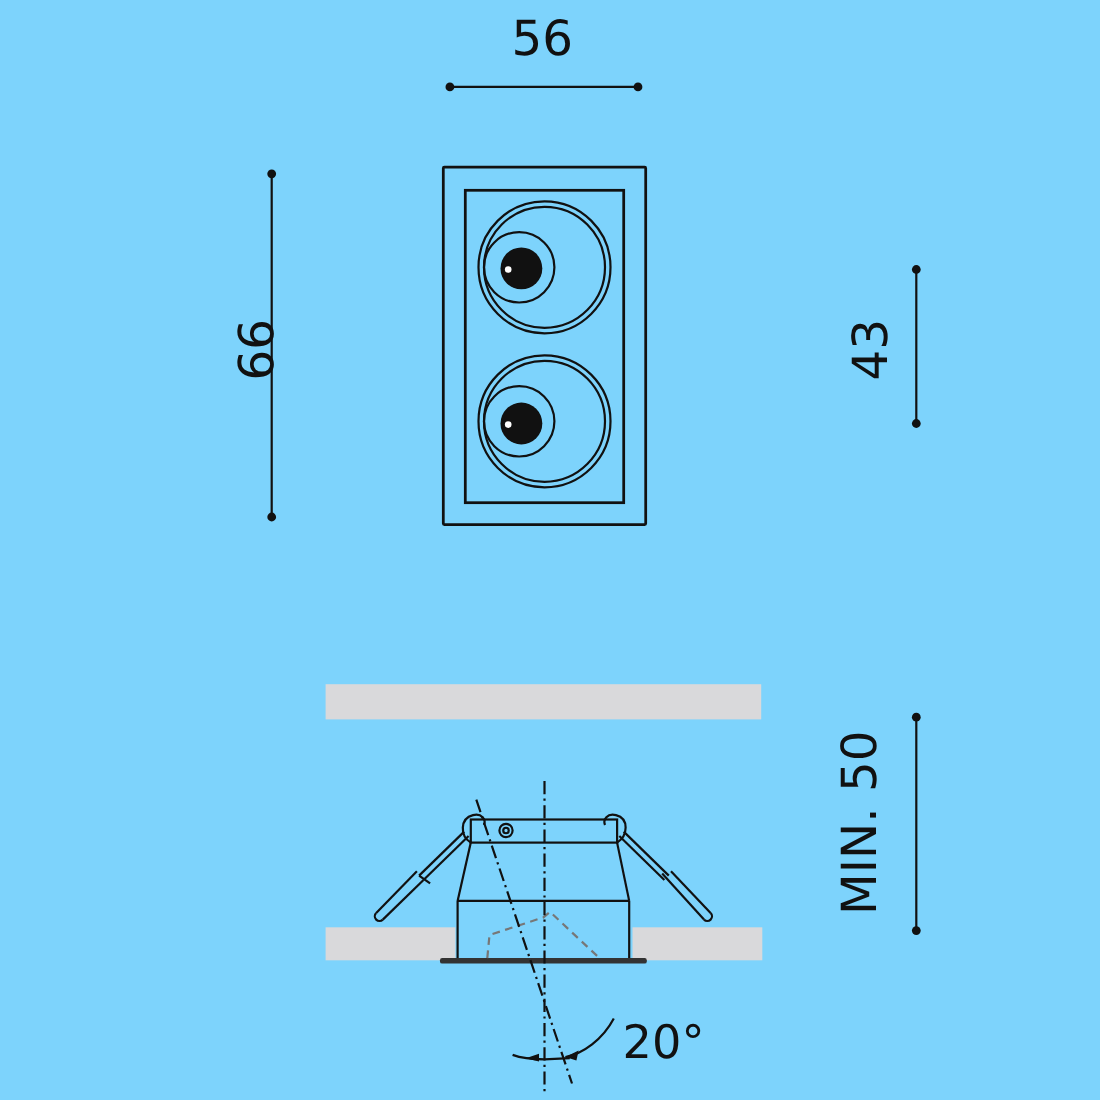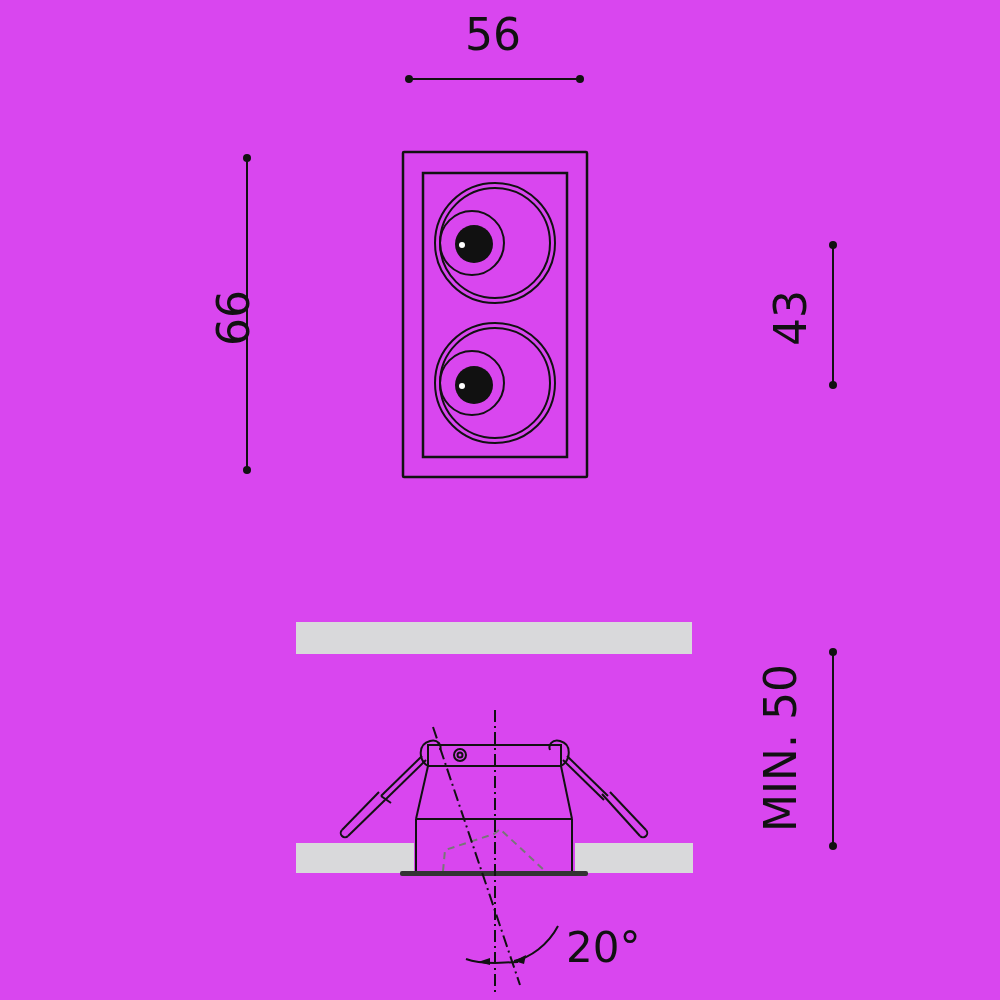--- a/index.html
+++ b/index.html
@@ -1,16 +1,16 @@
 <!DOCTYPE html>
 <html><head>
   <meta charset="utf-8">
   <style>
     html, body { margin: 0; padding: 0; background: #ffffff; }
-    .canvas { position: relative; width: 1000px; height: 1000px; background: #d946ef; overflow: hidden; }
+    .canvas { position: relative; width: 1000px; height: 1000px; background: #7dd3fc; overflow: hidden; }
     .canvas svg { position: absolute; left: 0; top: 0; }
     .dim-text { font-family: "DejaVu Sans", sans-serif; fill: #111111; }
   </style>
 </head>
 <body>
 
 <div class="canvas">
   <svg width="1000" height="1000" viewBox="0 0 1000 1000" xmlns="http://www.w3.org/2000/svg">
 
     <g>

